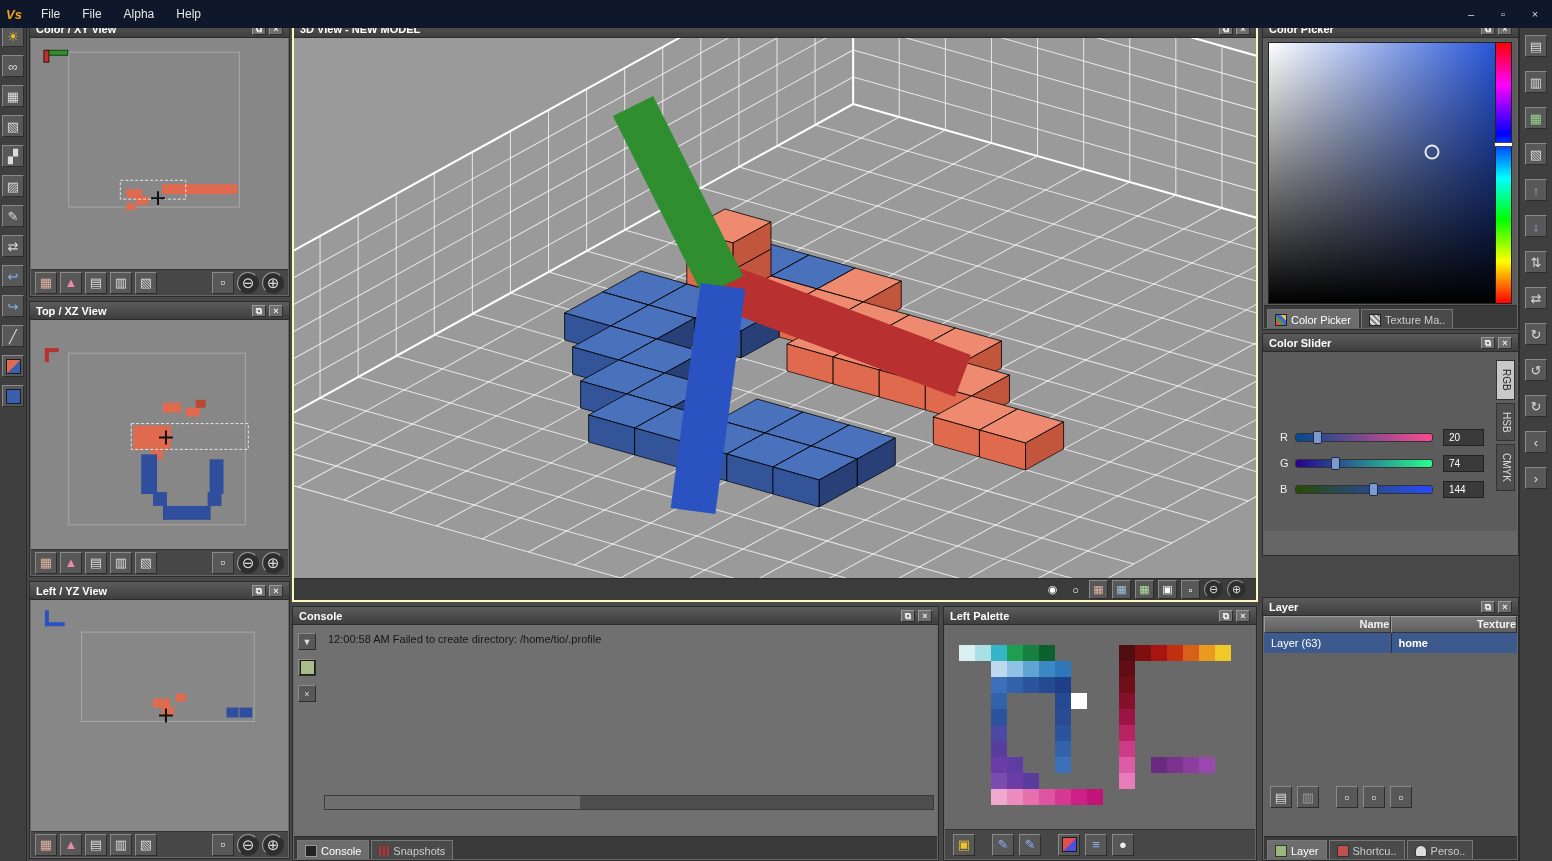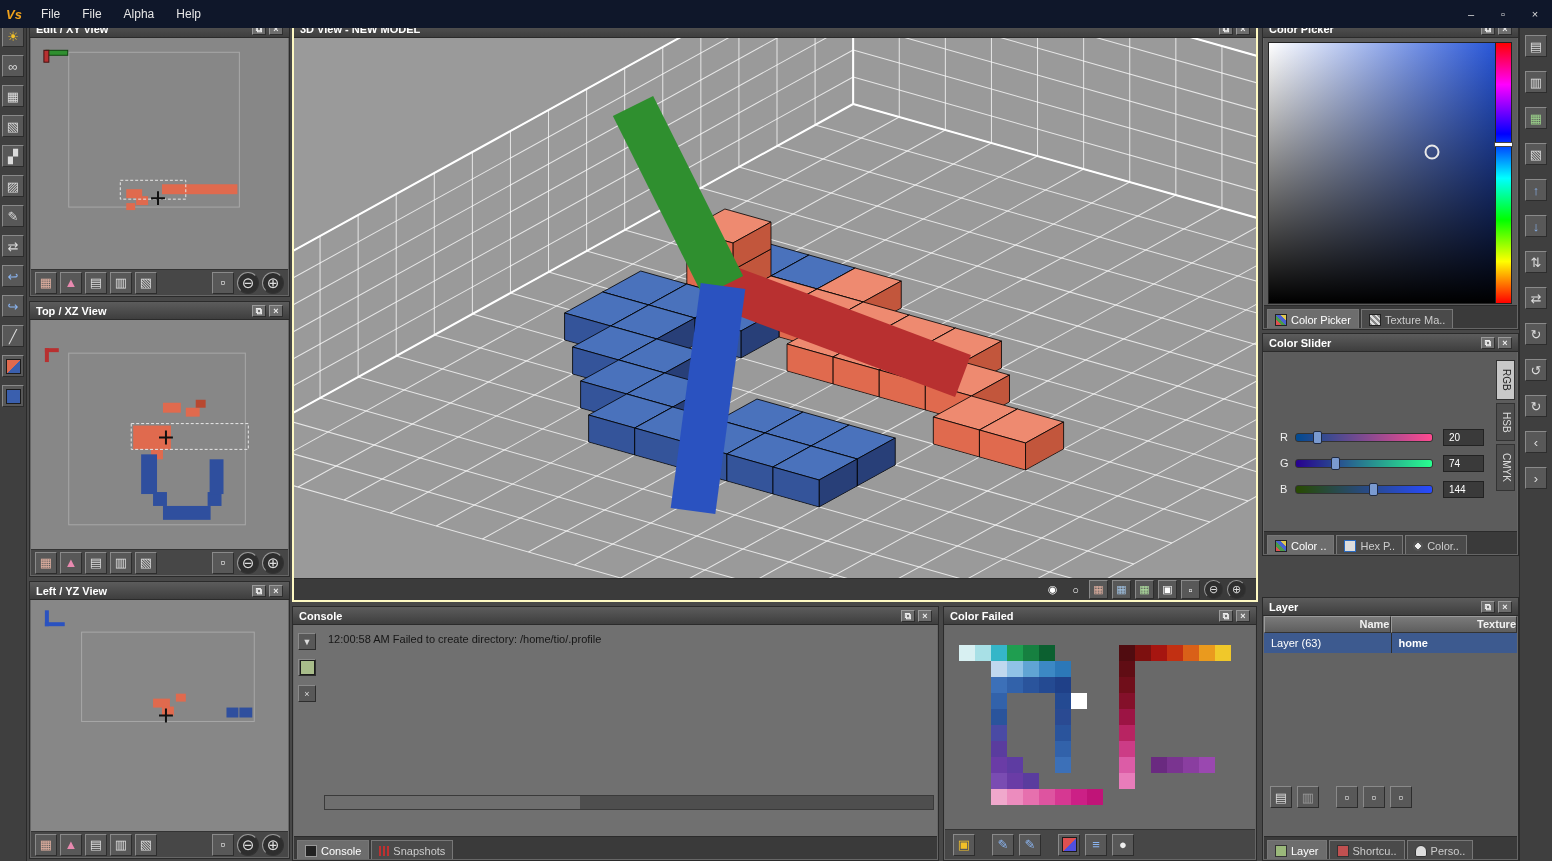--- a/index.html
+++ b/index.html
@@ -156,21 +156,21 @@
     <div class="icon-btn" style="color: rgb(220, 220, 220);">⇄</div>
     <div class="icon-btn" style="color: rgb(220, 220, 220);">↻</div>
     <div class="icon-btn" style="color: rgb(220, 220, 220);">↺</div>
     <div class="icon-btn" style="color: rgb(220, 220, 220);">↻</div>
     <div class="icon-btn" style="color: rgb(220, 220, 220);">‹</div>
     <div class="icon-btn" style="color: rgb(220, 220, 220);">›</div>
   </div>
 
 <section class="panel" style="left:29px;top:19px;width:261px;height:278px">
   <div class="titlebar">
-    <span>Edit / XY View</span>
+    <span>Color / XY View</span>
       <span class="sp"></span>
   <span class="tbtn">⧉</span>
       <span class="tbtn">×</span>
     </div>
   <div class="canvas2d">
     <svg viewBox="0 0 259 232">
       <rect x="38" y="14" width="172" height="156" fill="none" stroke="#a8a8a8"></rect>
       <rect x="15" y="12" width="22" height="5" fill="#2f8f2f" stroke="#114411"></rect>
       <rect x="13" y="12" width="5" height="12" fill="#b83030" stroke="#441111"></rect>
       <g fill="#e06a4e">
@@ -525,21 +525,21 @@
       </div>
       <div class="tab">
         <span class="ticon ticon-snapshots"></span>
         <span>Snapshots</span>
       </div>
     </div>
 </section>
 
 <section class="panel" style="left:943px;top:606px;width:314px;height:255px">
   <div class="titlebar">
-    <span>Color Failed</span>
+    <span>Left Palette</span>
       <span class="sp"></span>
   <span class="tbtn">⧉</span>
       <span class="tbtn">×</span>
     </div>
   <div id="paletteBody">
     <div id="paletteGrid">
         <div class="pcell" style="left: 0px; top: 0px; background: rgb(216, 240, 242);"></div>
         <div class="pcell" style="left: 16px; top: 0px; background: rgb(168, 224, 230);"></div>
         <div class="pcell" style="left: 32px; top: 0px; background: rgb(53, 182, 200);"></div>
         <div class="pcell" style="left: 48px; top: 0px; background: rgb(31, 158, 80);"></div>
@@ -667,34 +667,20 @@
           </div>
           <div class="sl-value">144</div>
         </div>
       </div>
     <div id="sliderSideTabs">
         <div class="vtab sel">RGB</div>
         <div class="vtab">HSB</div>
         <div class="vtab">CMYK</div>
       </div>
   </div>
-  <div class="tabbar" id="sliderTabs">
-      <div class="tab sel">
-        <span class="ticon ticon-palette"></span>
-        <span>Color ..</span>
-      </div>
-      <div class="tab">
-        <span class="ticon ticon-hex"></span>
-        <span>Hex P..</span>
-      </div>
-      <div class="tab">
-        <span class="ticon ticon-circle"></span>
-        <span>Color..</span>
-      </div>
-    </div>
 </section>
 
 <section class="panel" style="left:1262px;top:597px;width:257px;height:264px">
   <div class="titlebar">
     <span>Layer</span>
       <span class="sp"></span>
   <span class="tbtn">⧉</span>
       <span class="tbtn">×</span>
     </div>
   <div id="layerBody">

